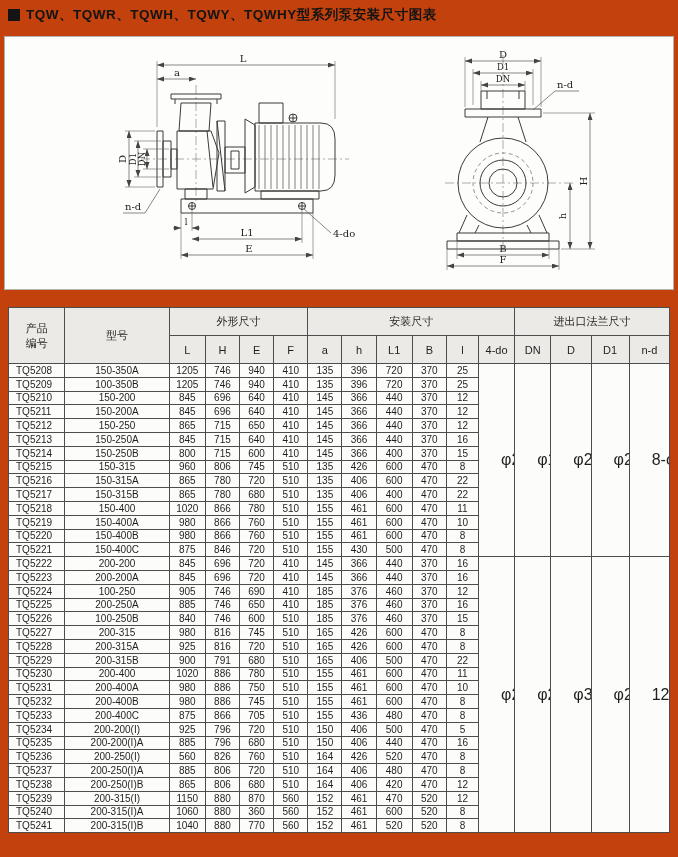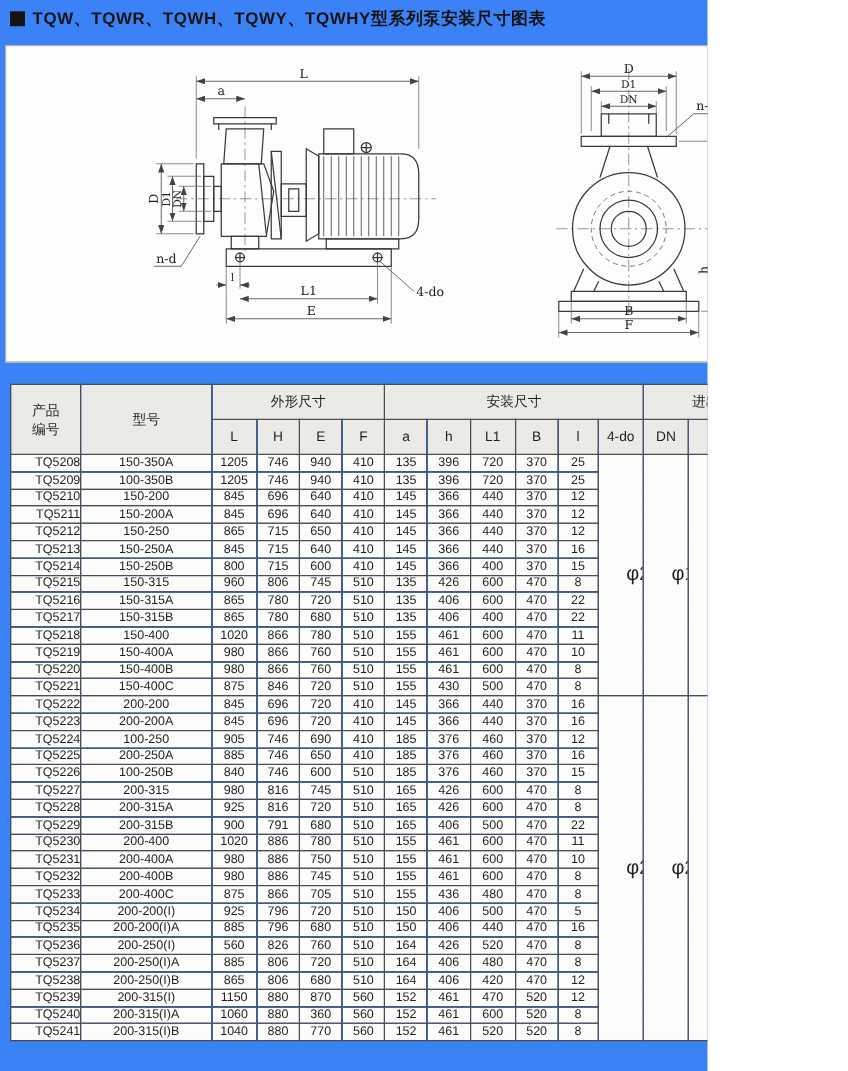--- a/index.html
+++ b/index.html
@@ -1,17 +1,17 @@
 <!DOCTYPE html>
 <html><head>
 <meta charset="utf-8">
 <style>
   html,body{margin:0;padding:0;}
   body{background:#ffffff;font-family:"Liberation Sans",sans-serif;}
-  .page{position:relative;width:566px;height:857px;background:#3b82f6;overflow:hidden;}
+  .page{position:relative;width:678px;height:857px;background:#c2410c;overflow:hidden;}
 
   
   .title-row{position:absolute;left:8px;top:6px;display:flex;align-items:center;gap:6px;}
   .title-bullet{width:12px;height:12px;background:#141414;flex:0 0 auto;}
   .title-text{font-size:13.5px;font-weight:bold;color:#141414;letter-spacing:.5px;}
 
   
   .diagram-box{position:absolute;left:4px;top:36px;width:668px;height:252px;border:1px solid #b5b2ac;background:#fdfdfb;}
   .dwg{position:absolute;top:4px;}
   .dwg.left{left:88px;}
@@ -27,21 +27,21 @@
   .dimtxt{font-family:"DejaVu Serif",serif;font-size:10px;fill:#222;}
   .dimtxt.sm{font-size:8.5px;}
 
   
   .spec-table{position:absolute;left:8px;top:307px;width:662px;border-collapse:collapse;table-layout:fixed;
               font-size:10px;color:#1f1f1f;}
   .spec-table th,.spec-table td{border:1px solid #4d4d4d;text-align:center;padding:0;overflow:hidden;white-space:nowrap;}
   .spec-table thead th{background:#eceae6;font-weight:normal;font-size:11px;height:27px;}
   .spec-table thead .col-letter th{font-size:11px;}
   .spec-table tbody td{height:12.8px;background:#fcfcfa;}
-  .spec-table tbody td.c-id{text-align:right;padding-left:7px;}
+  .spec-table tbody td.c-id{text-align:left;padding-left:7px;}
   .spec-table tbody td.flange{background:#fcfcfa;font-size:16px;padding-left:22px;}
 </style>
 </head>
 <body>
 
 <div class="page">
 
   <div class="title-row">
     <div class="title-bullet"></div>
     <div class="title-text">TQW、TQWR、TQWH、TQWY、TQWHY型系列泵安装尺寸图表</div>

